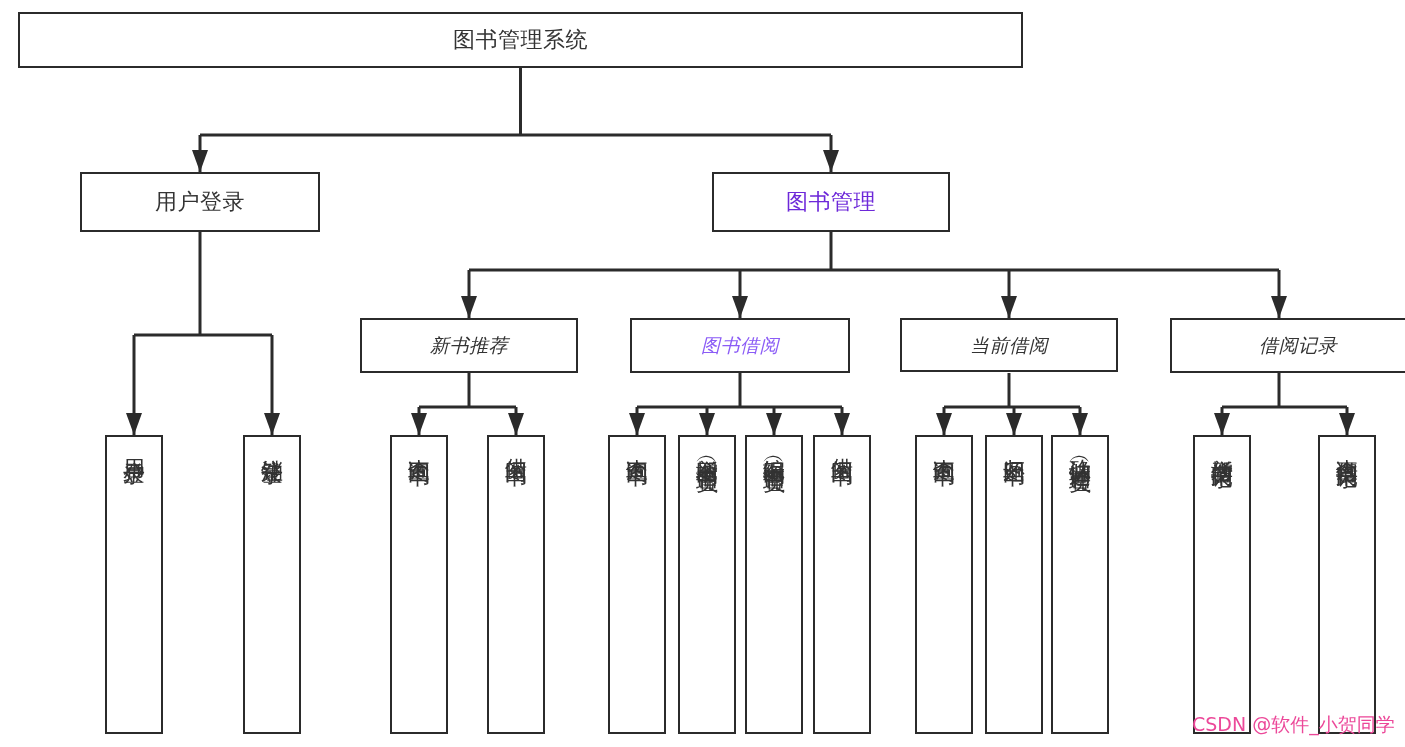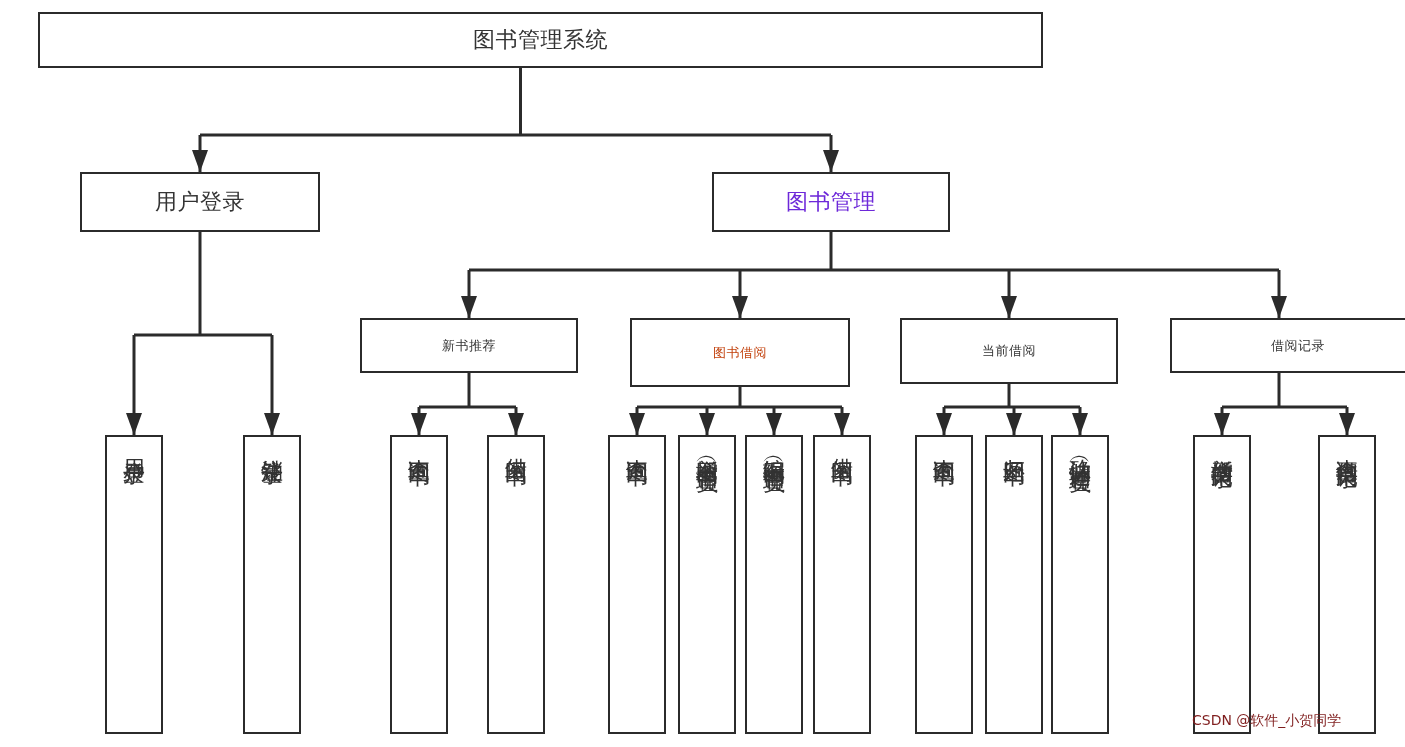--- a/index.html
+++ b/index.html
@@ -51,25 +51,25 @@
   }
   .node.vertical .node-label {
     writing-mode: vertical-rl;
     text-orientation: upright;
     font-size: 22px;
     letter-spacing: 2px;
     line-height: 1;
   }
   .node.root .node-label { font-size: 22px; }
   .node.level1 .node-label { font-size: 22px; }
-  .node.level2 .node-label { font-size: 13px; }
+  .node.level2 .node-label { font-size: 19px; font-style: italic; }
   .watermark {
     position: absolute;
-    color: #7f1d1d;
-    font-size: 14px;
+    color: #ec4899;
+    font-size: 19px;
     white-space: nowrap;
     z-index: 3;
     font-family: "DejaVu Sans", "Liberation Sans", sans-serif;
   }
 </style>
 </head>
 <body>
 
 <div id="canvas">
   <svg id="edges" viewBox="0 0 1405 747" xmlns="http://www.w3.org/2000/svg">
@@ -120,36 +120,36 @@
       <line x1="1080" y1="407" x2="1080" y2="435" stroke="#2b2b2b" stroke-width="3"></line>
       <polygon points="1072,413 1088,413 1080,435" fill="#2b2b2b"></polygon>
       <line x1="1279" y1="373" x2="1279" y2="407" stroke="#2b2b2b" stroke-width="3"></line>
       <line x1="1222" y1="407" x2="1347" y2="407" stroke="#2b2b2b" stroke-width="3"></line>
       <line x1="1222" y1="407" x2="1222" y2="435" stroke="#2b2b2b" stroke-width="3"></line>
       <polygon points="1214,413 1230,413 1222,435" fill="#2b2b2b"></polygon>
       <line x1="1347" y1="407" x2="1347" y2="435" stroke="#2b2b2b" stroke-width="3"></line>
       <polygon points="1339,413 1355,413 1347,435" fill="#2b2b2b"></polygon>
     </svg>
   <div id="nodes-layer">
-      <div class="node horizontal root" style="left: 18px; top: 12px; width: 1005px; height: 56px; border-color: rgb(43, 43, 43); background: rgb(255, 255, 255); color: rgb(51, 51, 51); margin-left: 20px;">
+      <div class="node horizontal root" style="left: 18px; top: 12px; width: 1005px; height: 56px; border-color: rgb(43, 43, 43); background: rgb(255, 255, 255); color: rgb(51, 51, 51);">
         <span class="node-label">图书管理系统</span>
       </div>
       <div class="node horizontal level1" style="left: 80px; top: 172px; width: 240px; height: 60px; border-color: rgb(43, 43, 43); background: rgb(255, 255, 255); color: rgb(51, 51, 51);">
         <span class="node-label">用户登录</span>
       </div>
       <div class="node horizontal level1" style="left: 712px; top: 172px; width: 238px; height: 60px; border-color: rgb(43, 43, 43); background: rgb(255, 255, 255); color: #6d28d9;">
         <span class="node-label">图书管理</span>
       </div>
       <div class="node horizontal level2" style="left: 360px; top: 318px; width: 218px; height: 55px; border-color: rgb(43, 43, 43); background: rgb(255, 255, 255); color: rgb(51, 51, 51);">
         <span class="node-label">新书推荐</span>
       </div>
-      <div class="node horizontal level2" style="left: 630px; top: 318px; width: 220px; height: 69px; border-color: rgb(43, 43, 43); background: rgb(255, 255, 255); color: #c2410c;">
+      <div class="node horizontal level2" style="left: 630px; top: 318px; width: 220px; height: 55px; border-color: rgb(43, 43, 43); background: rgb(255, 255, 255); color: #8b5cf6;">
         <span class="node-label">图书借阅</span>
       </div>
-      <div class="node horizontal level2" style="left: 900px; top: 318px; width: 218px; height: 66px; border-color: rgb(43, 43, 43); background: rgb(255, 255, 255); color: rgb(51, 51, 51);">
+      <div class="node horizontal level2" style="left: 900px; top: 318px; width: 218px; height: 54px; border-color: rgb(43, 43, 43); background: rgb(255, 255, 255); color: rgb(51, 51, 51);">
         <span class="node-label">当前借阅</span>
       </div>
       <div class="node horizontal level2" style="left: 1170px; top: 318px; width: 256px; height: 55px; border-color: rgb(43, 43, 43); background: rgb(255, 255, 255); color: rgb(51, 51, 51);">
         <span class="node-label">借阅记录</span>
       </div>
       <div class="node vertical level3" style="left: 105px; top: 435px; width: 58px; height: 299px; border-color: rgb(43, 43, 43); background: rgb(255, 255, 255); color: rgb(51, 51, 51);">
         <span class="node-label">用户登录</span>
       </div>
       <div class="node vertical level3" style="left: 243px; top: 435px; width: 58px; height: 299px; border-color: rgb(43, 43, 43); background: rgb(255, 255, 255); color: rgb(51, 51, 51);">
         <span class="node-label">注销登录</span>

